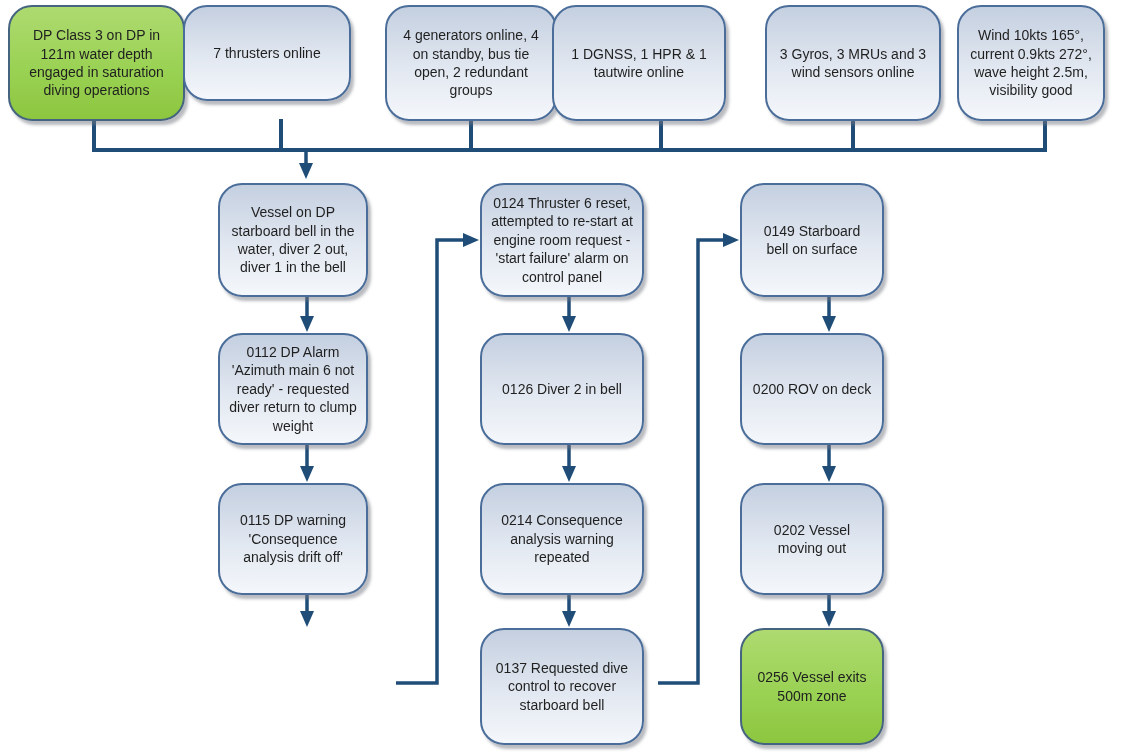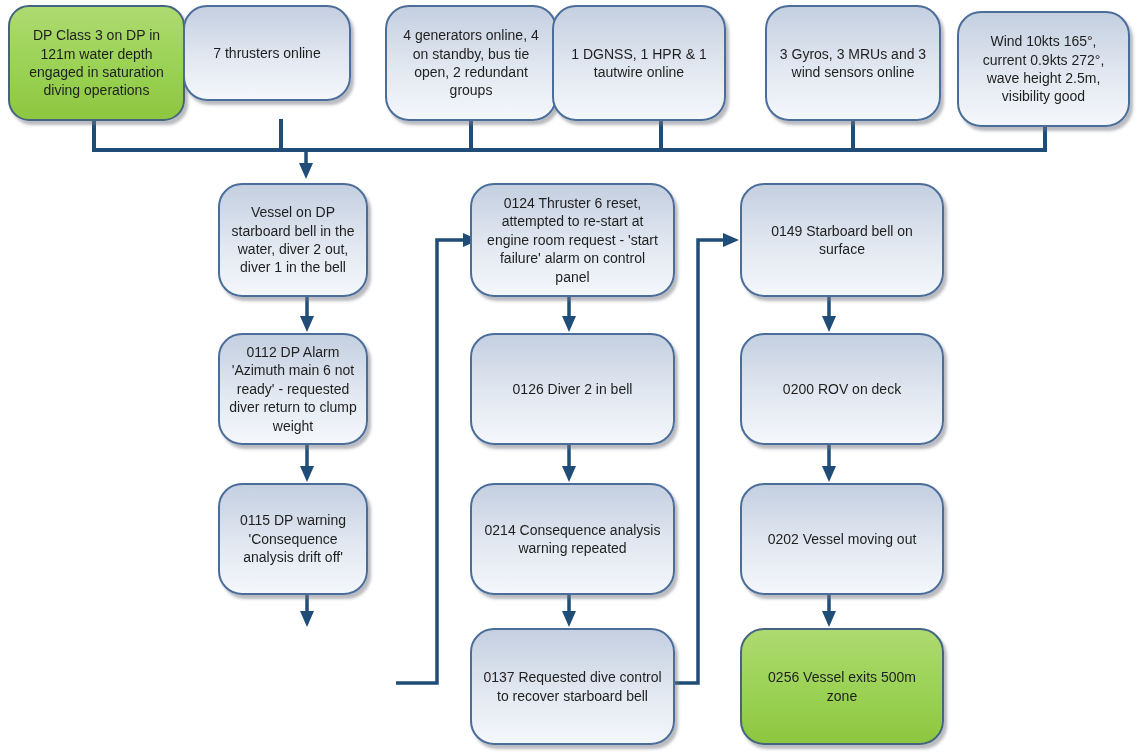--- a/index.html
+++ b/index.html
@@ -38,30 +38,30 @@
     padding: 4px 9px;
   }
   .node--blue {
     background: linear-gradient(180deg, #c4cfe0 0%, #e2e8f1 55%, #f4f7fb 100%);
   }
   .node--green {
     background: linear-gradient(180deg, #aeda70 0%, #9ad254 55%, #8dc63f 100%);
     border-color: #44647f;
   }
   
-  .t0 { left: 8px;   top: 5px; width: 177px; height: 116px; border-radius: 21px; }
+  .t0 { left: 8px;   top: 5px; width: 177px; height: 116px; }
   .t1 { left: 183px; top: 5px; width: 168px; height: 96px; }
   .t2 { left: 385px; top: 5px; width: 172px; height: 116px; }
   .t3 { left: 552px; top: 5px; width: 174px; height: 116px; }
   .t4 { left: 765px; top: 5px; width: 176px; height: 116px; }
-  .t5 { left: 957px; top: 11px; width: 173px; height: 116px; }
+  .t5 { left: 957px; top: 5px; width: 148px; height: 116px; }
   
   .c1 { left: 218px; width: 150px; }
-  .c2 { left: 470px; width: 205px; }
-  .c3 { left: 740px; width: 204px; }
+  .c2 { left: 480px; width: 164px; }
+  .c3 { left: 740px; width: 144px; }
   .r1 { top: 183px; height: 114px; }
   .r2 { top: 333px; height: 112px; }
   .r3 { top: 483px; height: 112px; }
   .r4 { top: 628px; height: 117px; }
 </style>
 </head>
 <body>
 
 <div class="canvas">
 

